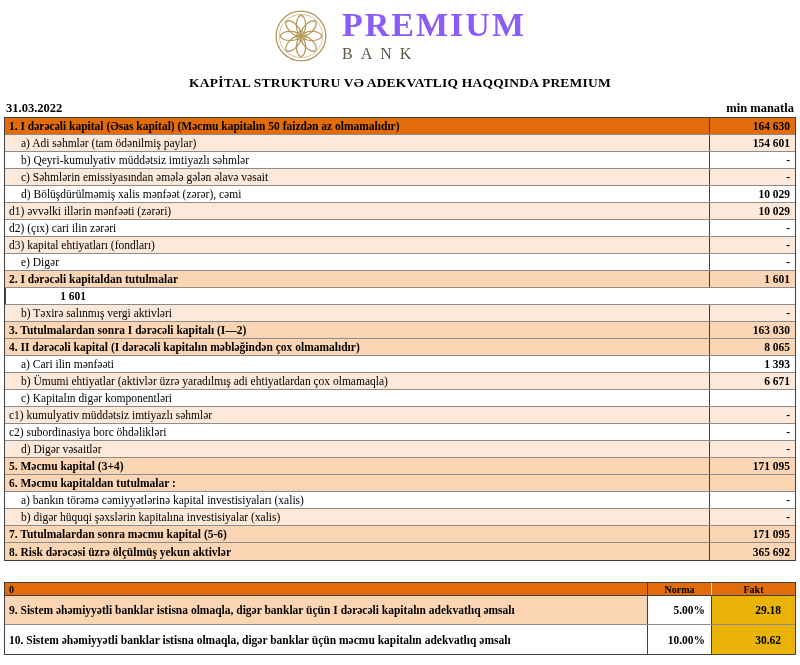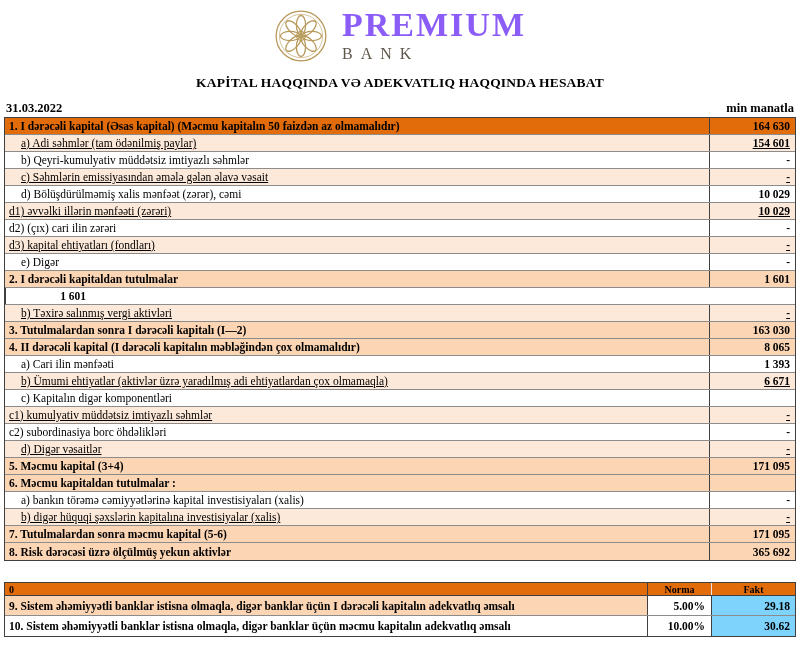--- a/index.html
+++ b/index.html
@@ -21,33 +21,33 @@
   .trow { display:flex; align-items:stretch; height:17px; border-bottom:1px solid #8c8c8c; }
   .trow:last-child { border-bottom:none; }
   .tlabel { flex:1; display:flex; align-items:center; padding:0 4px; font-size:11.5px; white-space:nowrap; overflow:hidden; }
   .tvalue { width:86px; flex:0 0 86px; border-left:1px solid #404040; display:flex; align-items:center; justify-content:flex-end; padding:0 5px; font-size:11.5px; font-weight:bold; }
   .ind1 { padding-left:16px; }
   .ind2 { }
   .orange { background:var(--header-orange,#e26b0a); }
   .orange .tlabel { font-weight:bold; }
   .section { background:var(--section-peach,#fcd5b4); }
   .section .tlabel { font-weight:bold; }
-  .peach { background:var(--row-peach,#fde9d9);text-decoration:underline; }
+  .peach { background:var(--row-peach,#fde9d9); }
   .white { background:#ffffff; }
 
   .rtbl { margin:21px 4px 0 4px; border:1px solid #404040; }
   .rhead { display:flex; height:13px; background:var(--header-orange,#e26b0a); border-bottom:1px solid #404040; font-size:10px; font-weight:bold; }
   .rh-corner { flex:1; display:flex; align-items:center; padding:0 4px; }
   .rh-norma { width:64px; flex:0 0 64px; border-left:1px solid #404040; display:flex; align-items:center; justify-content:center; }
   .rh-fakt { width:84px; flex:0 0 84px; border-left:1px solid #e5e5e5; display:flex; align-items:center; justify-content:center; }
-  .rrow { display:flex; height:20px; border-bottom:1px solid #8c8c8c; }
+  .rrow { display:flex; height:29px; border-bottom:1px solid #8c8c8c; }
   .rrow:last-child { border-bottom:none; }
   .rlabel { flex:1; display:flex; align-items:center; padding:0 4px; font-size:11.5px; font-weight:bold; white-space:nowrap; overflow:hidden; }
   .rnorma { width:64px; flex:0 0 64px; border-left:1px solid #404040; background:#fff; display:flex; align-items:center; justify-content:flex-end; padding:0 6px; font-size:11.5px; font-weight:bold; }
-  .rfakt { width:84px; flex:0 0 84px; border-left:1px solid #404040; background:#7dd3fc; display:flex; align-items:center; justify-content:flex-end; padding:0 5px; font-size:11.5px; font-weight:bold; }
+  .rfakt { width:84px; flex:0 0 84px; border-left:1px solid #404040; background:#eab308; display:flex; align-items:center; justify-content:flex-end; padding:0 14px; font-size:11.5px; font-weight:bold; }
 </style>
 </head>
 <body>
 
 <div>
 
   <div class="logo-row">
     <svg class="knot-icon" viewBox="0 0 100 100" aria-hidden="true">
       <g fill="none" stroke="currentColor" stroke-width="2.4">
         <circle cx="50" cy="50" r="46"></circle>
@@ -62,21 +62,21 @@
         <ellipse cx="50" cy="30" rx="8.5" ry="18" transform="rotate(315 50 50)"></ellipse>
         <circle cx="50" cy="50" r="8"></circle>
       </g>
     </svg>
     <div class="brand">
       <div class="brand-name">PREMIUM</div>
       <div class="brand-sub">BANK</div>
     </div>
   </div>
 
-  <div class="title">KAPİTAL HAQQINDA VƏ ADEKVATLIQ HAQQINDA HESABAT</div>
+  <div class="title">KAPİTAL STRUKTURU VƏ ADEKVATLIQ HAQQINDA PREMIUM</div>
 
   <div class="meta">
     <span>31.03.2022</span>
     <span>min manatla</span>
   </div>
 
   <div class="tbl">
       <div class="trow orange">
         <div class="tlabel">1. I dərəcəli kapital (Əsas kapital) (Məcmu kapitalın 50 faizdən az olmamalıdır)</div>
         <div class="tvalue">164 630</div>

